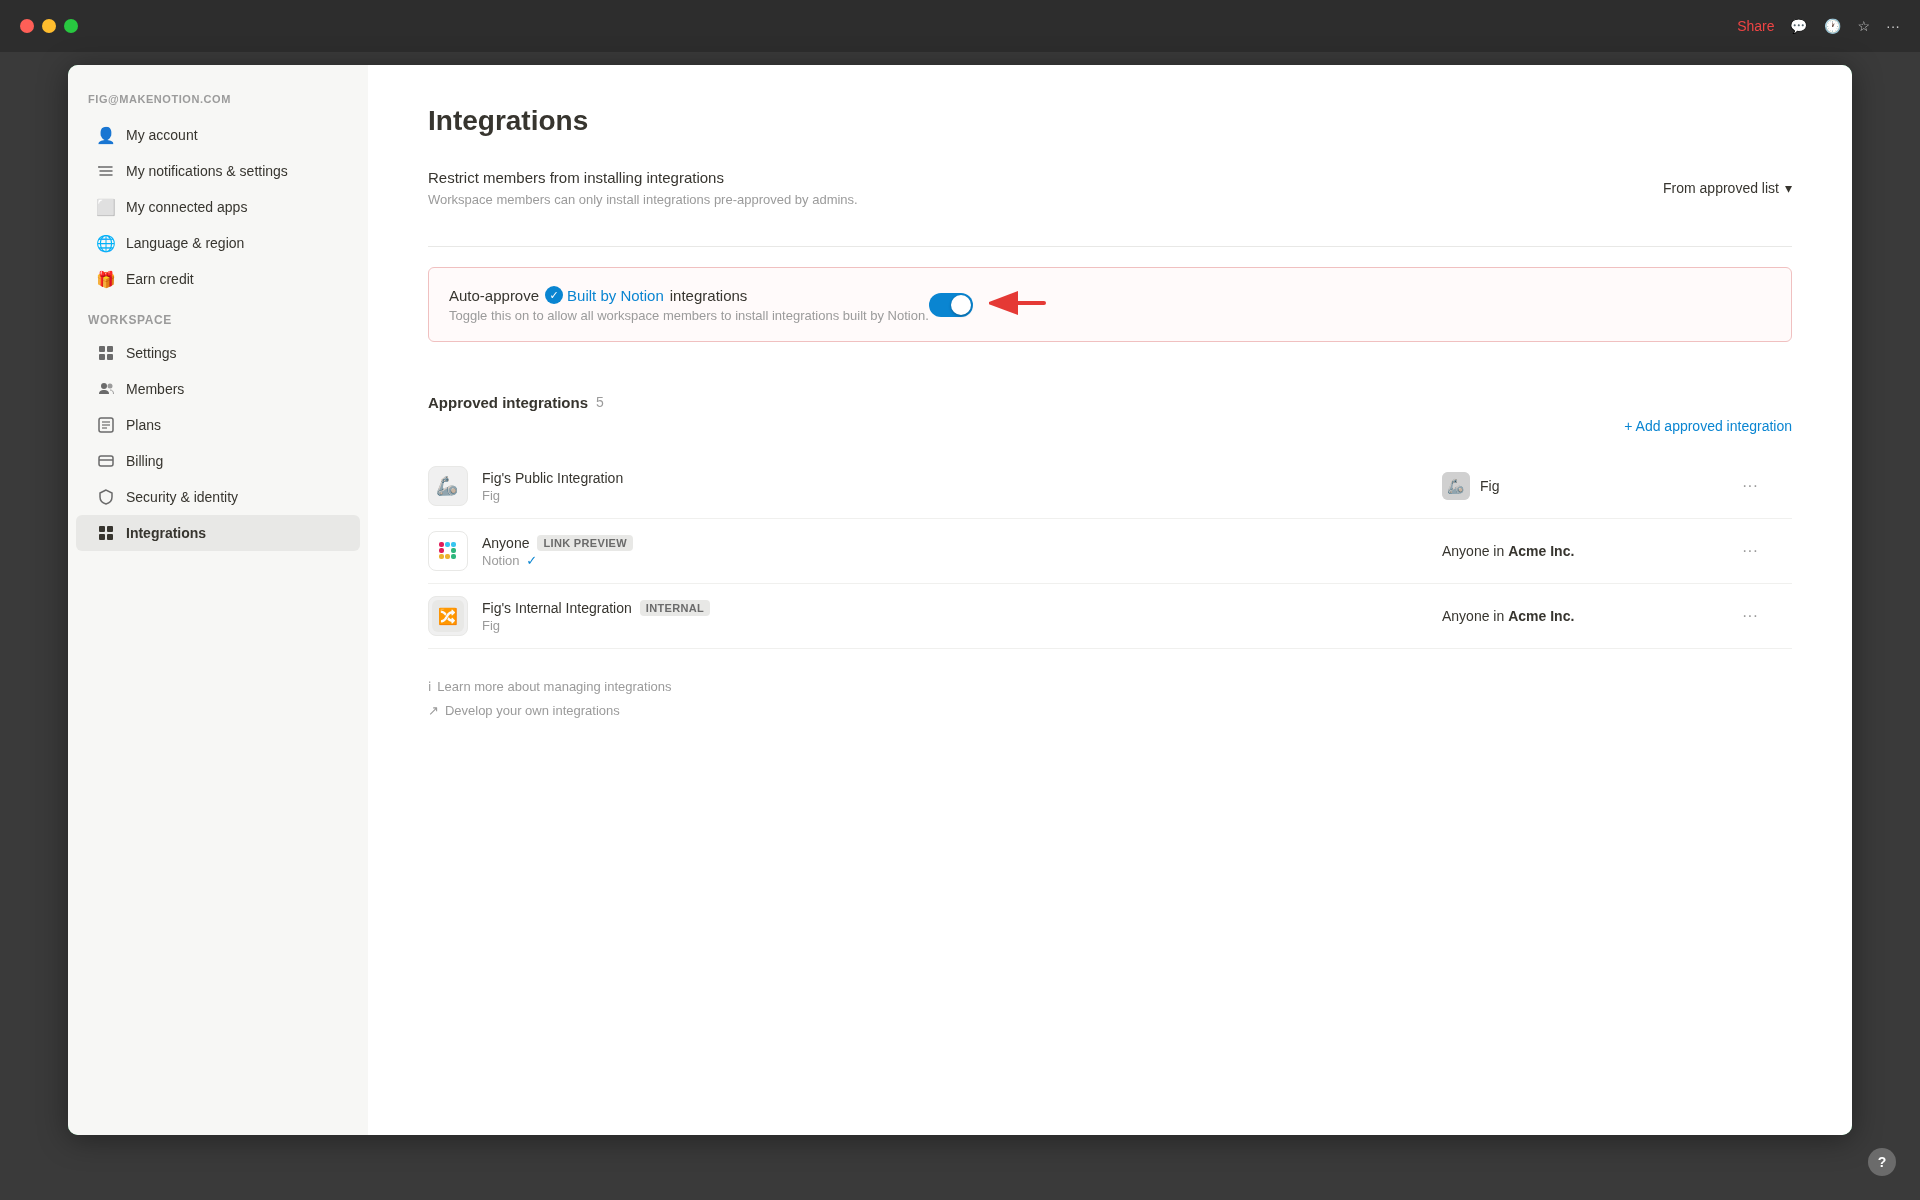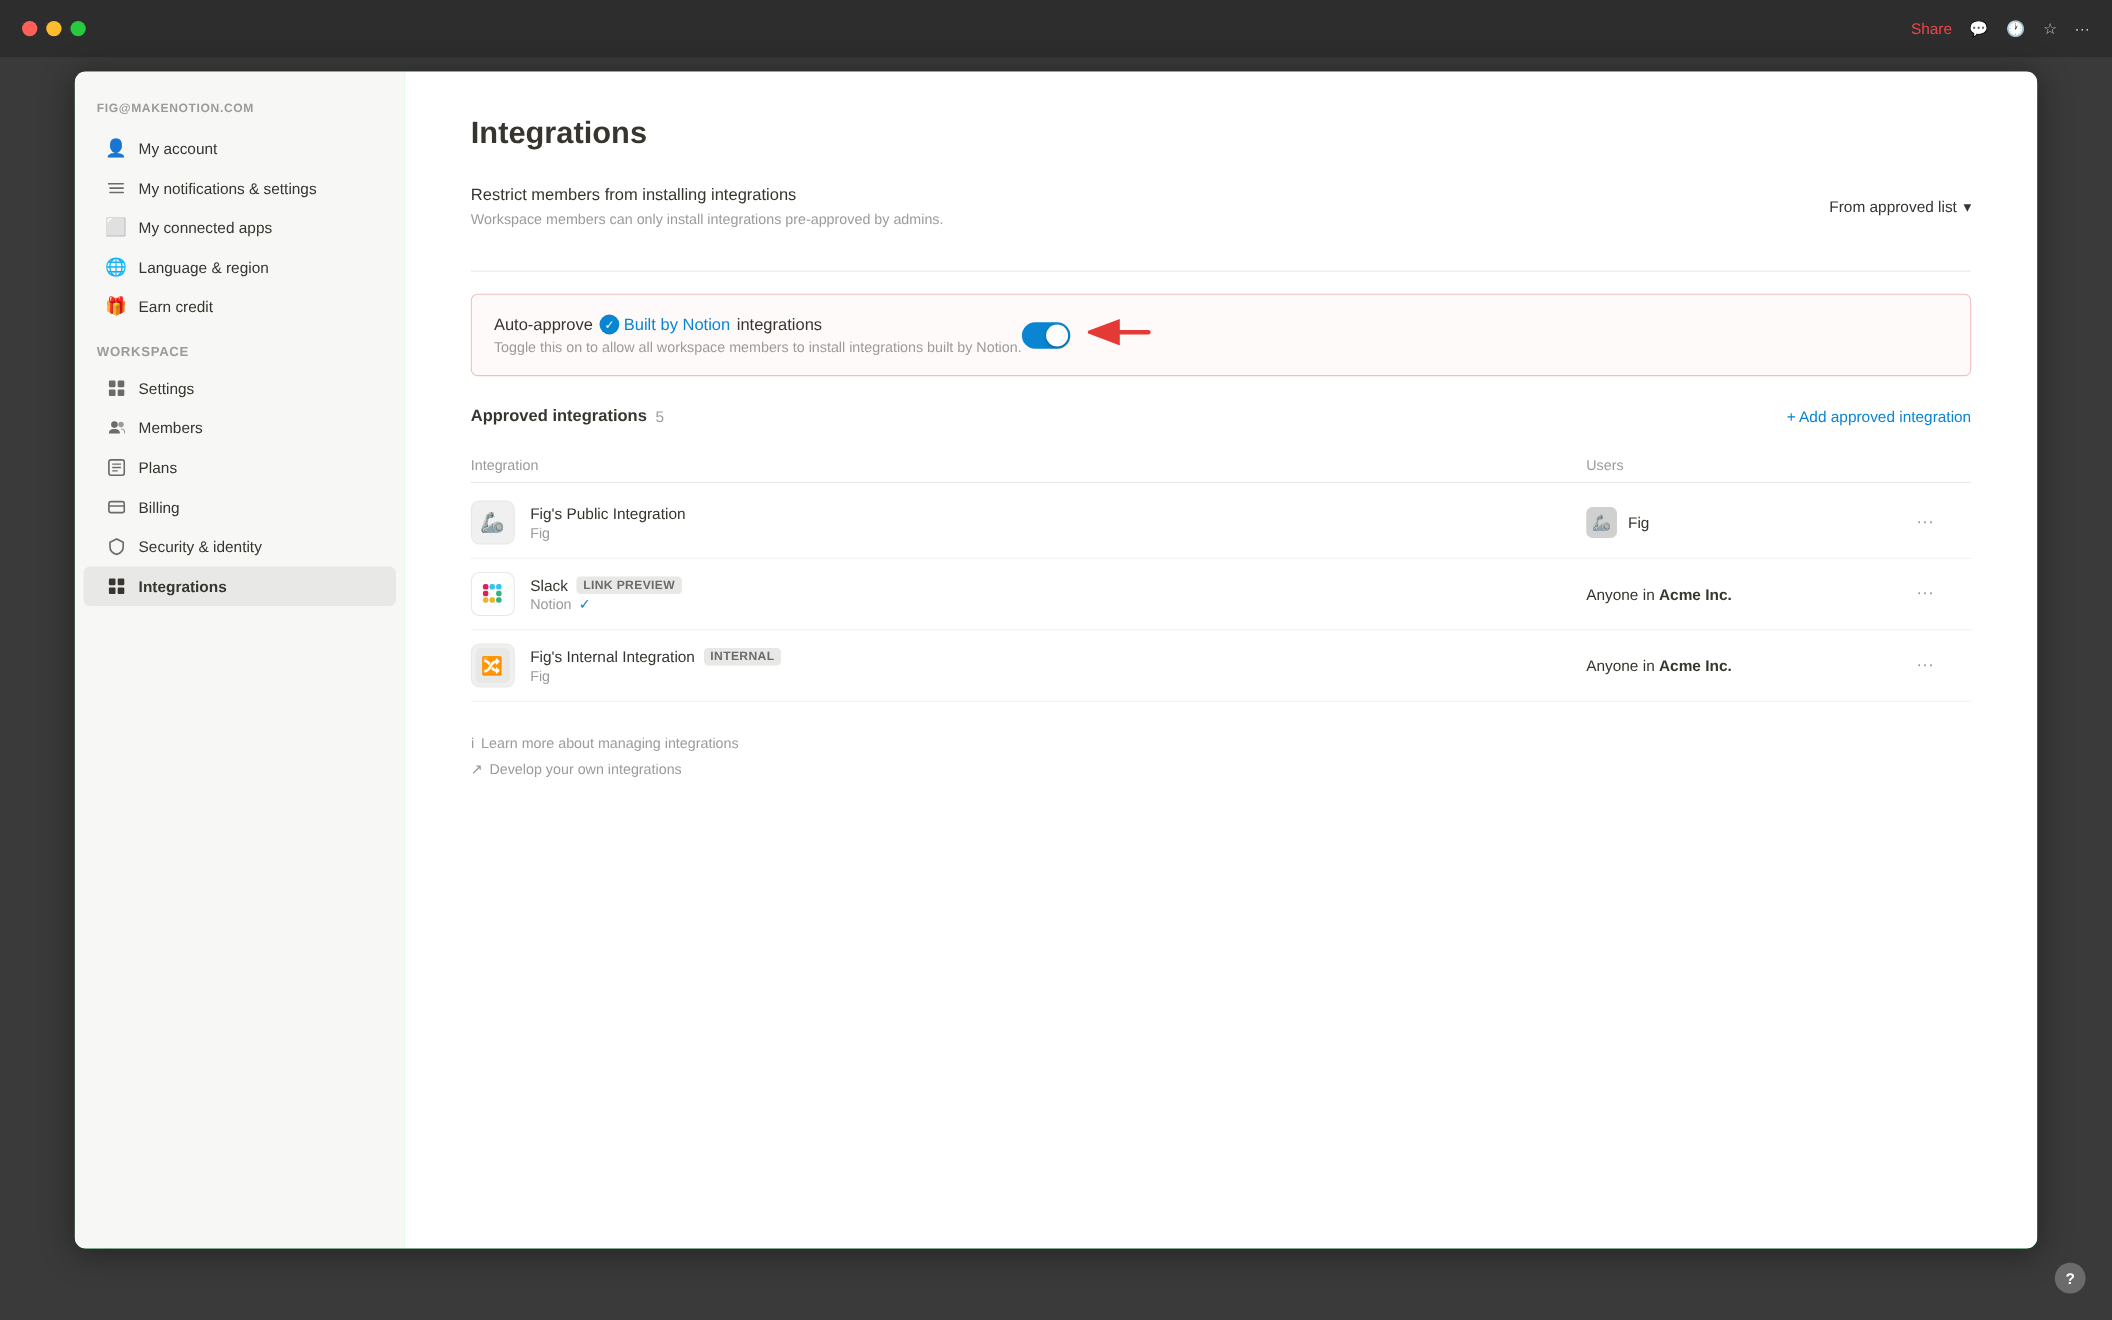--- a/index.html
+++ b/index.html
@@ -254,20 +254,21 @@
     }
     .add-integration-btn {
       font-size: 14px;
       color: #0a85d1;
       background: none;
       border: none;
       cursor: pointer;
       display: flex;
       align-items: center;
       gap: 4px;
+      margin-top: 48px;
     }
 
     
     .integrations-table {
       width: 100%;
     }
     .table-header {
       display: grid;
       grid-template-columns: 1fr 300px 50px;
       padding: 8px 0;
@@ -563,25 +564,20 @@
 
     <div class="approved-header">
       <div class="approved-title">
         <span>Approved integrations</span>
         <span class="count-badge">5</span>
       </div>
       <button class="add-integration-btn">+ Add approved integration</button>
     </div>
 
     <div class="integrations-table">
-      <div class="table-header">
-        <div class="table-header-cell">Integration</div>
-        <div class="table-header-cell">Users</div>
-        <div class="table-header-cell"></div>
-      </div>
 
       <div class="table-row">
         <div class="integration-cell">
           <div class="integration-icon fig-icon-bg">
             <svg width="32" height="32" viewBox="0 0 32 32">
                 <text x="50%" y="55%" text-anchor="middle" dominant-baseline="middle" font-size="18">🦾</text>
               </svg>
           </div>
           <div class="integration-info">
             <div class="integration-name">
@@ -615,21 +611,21 @@
               <rect x="11" y="5" width="5" height="5" rx="2" fill="#36C5F0"></rect>
               <rect x="17" y="5" width="5" height="5" rx="2" fill="#36C5F0"></rect>
               <rect x="17" y="11" width="5" height="5" rx="2" fill="#2EB67D"></rect>
               <rect x="11" y="17" width="5" height="5" rx="2" fill="#ECB22E"></rect>
               <rect x="5" y="17" width="5" height="5" rx="2" fill="#ECB22E"></rect>
               <rect x="17" y="17" width="5" height="5" rx="2" fill="#2EB67D"></rect>
             </svg>
           </div>
           <div class="integration-info">
             <div class="integration-name">
-              <span>Slack</span>
+              <span>Anyone</span>
               <span class="badge badge-link-preview">LINK PREVIEW</span>
             </div>
             <div class="integration-owner">
               <span>Notion</span>
               <span style="color:#0a85d1;margin-left:3px;">✓</span>
             </div>
           </div>
         </div>
         <div class="users-cell">
           <span>Anyone in <strong>Acme Inc.</strong></span>

